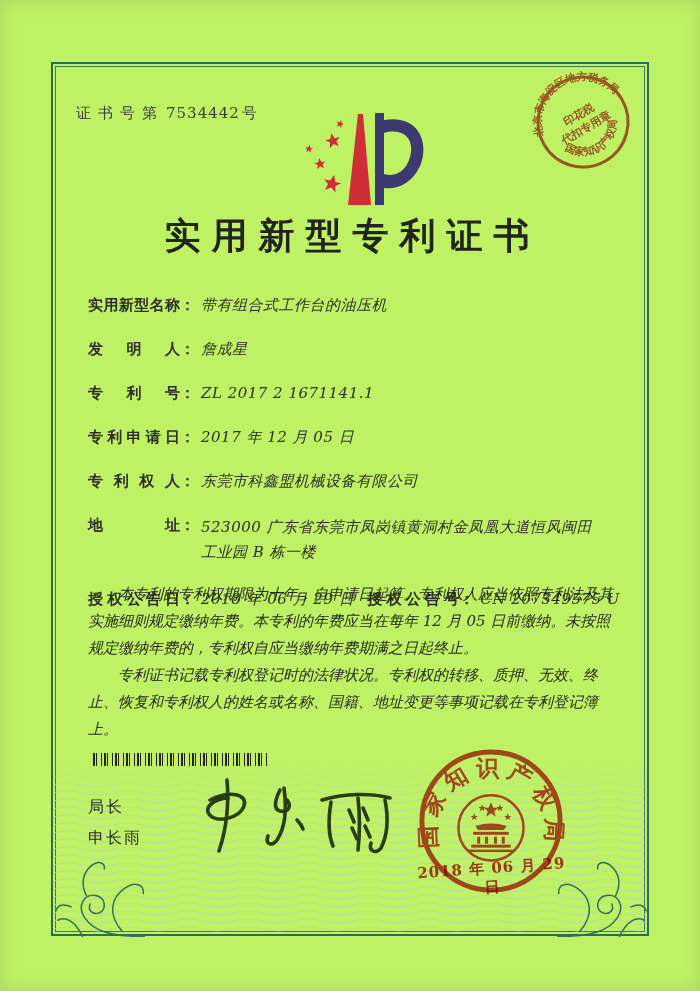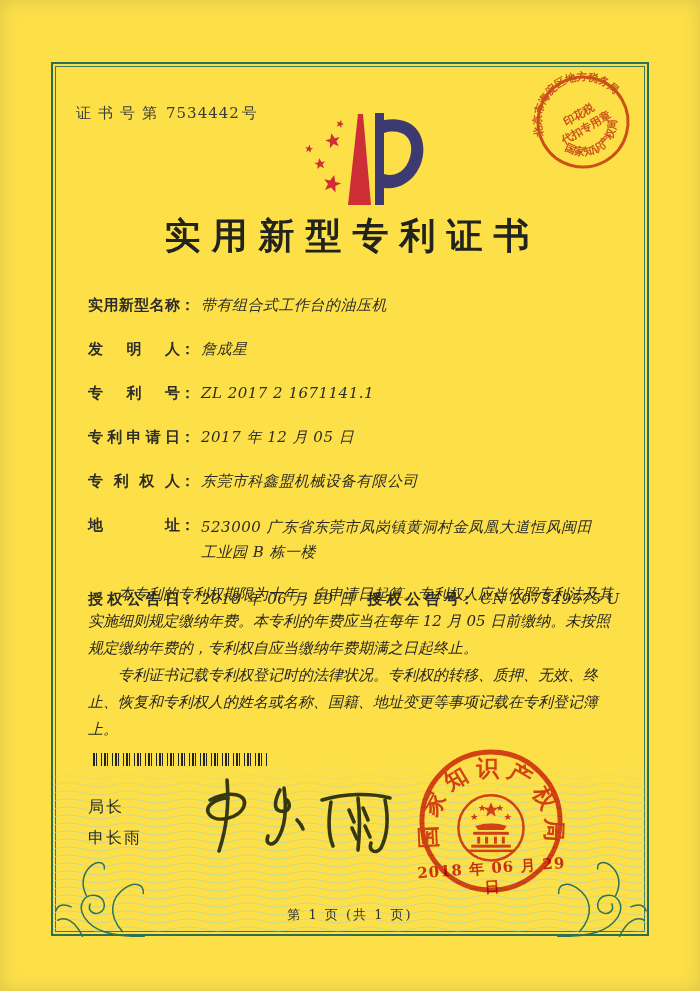--- a/index.html
+++ b/index.html
@@ -1,20 +1,20 @@
 <!DOCTYPE html>
 <html><head>
 <meta charset="utf-8">
 <style>
   * { margin:0; padding:0; box-sizing:border-box; }
   html,body { background:#e8e6e0; }
   body { font-family:"DejaVu Serif","Liberation Serif",serif; }
   .page {
     position:relative; width:700px; height:991px; margin:0 auto;
-    background:#fde047; overflow:hidden;
+    background:#bef264; overflow:hidden;
     box-shadow:inset 0 0 18px rgba(120,115,95,.25);
   }
   
   .frame { position:absolute; left:51px; top:62px; width:598px; height:874px;
            border:2px solid #2c6e54; }
   .frame-inner { position:absolute; inset:2px; border:1px solid #3a7a5f; }
   
   .cert-no { position:absolute; left:76px; top:104px; font-size:15px; color:#3a3a38; }
   .cert-no .sp { letter-spacing:7px; }
   .cert-no .num { letter-spacing:1px; padding:0 2px; }
@@ -253,15 +253,14 @@
       <rect x="-14" y="9" width="3" height="7"></rect>
       <rect x="-6" y="9" width="3" height="7"></rect>
       <rect x="3" y="9" width="3" height="7"></rect>
       <rect x="11" y="9" width="3" height="7"></rect>
       <rect x="-20" y="17" width="40" height="3"></rect>
       <rect x="-24" y="22" width="48" height="2.5"></rect>
     </g>
   </svg>
   <div class="seal-date">2018 年 06 月 29 日</div>
 
-  <div class="footer">第 1 页 (共 1 页)</div>
 
 </div>
 
 </body></html>

